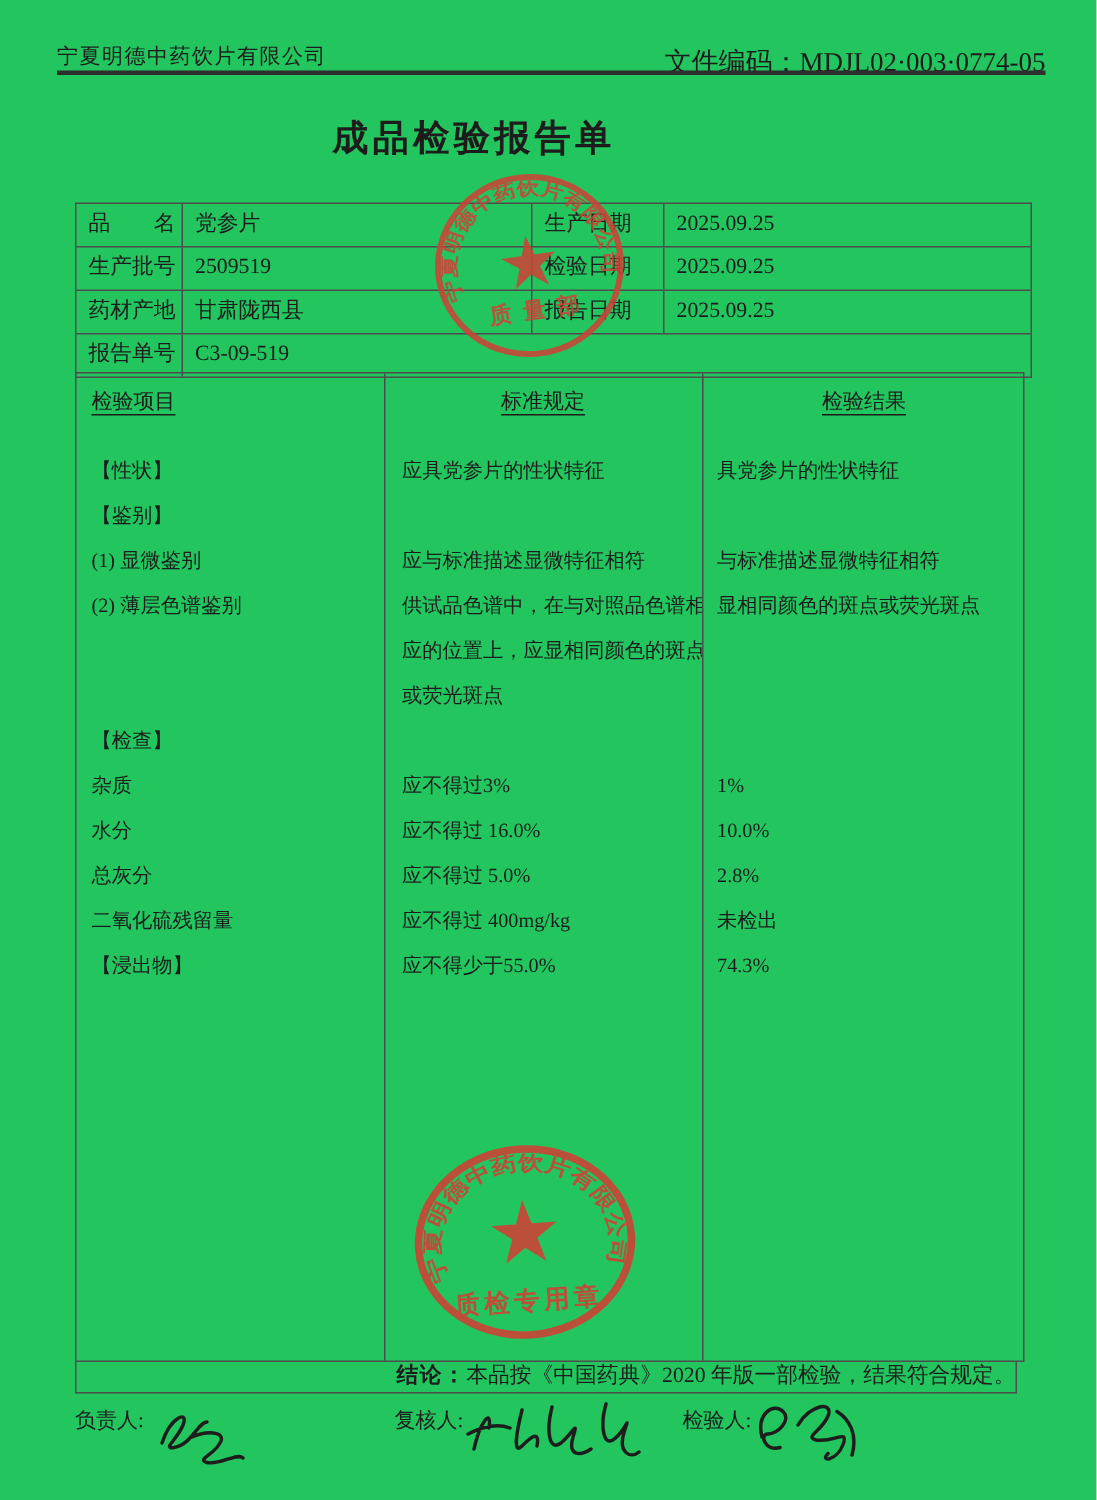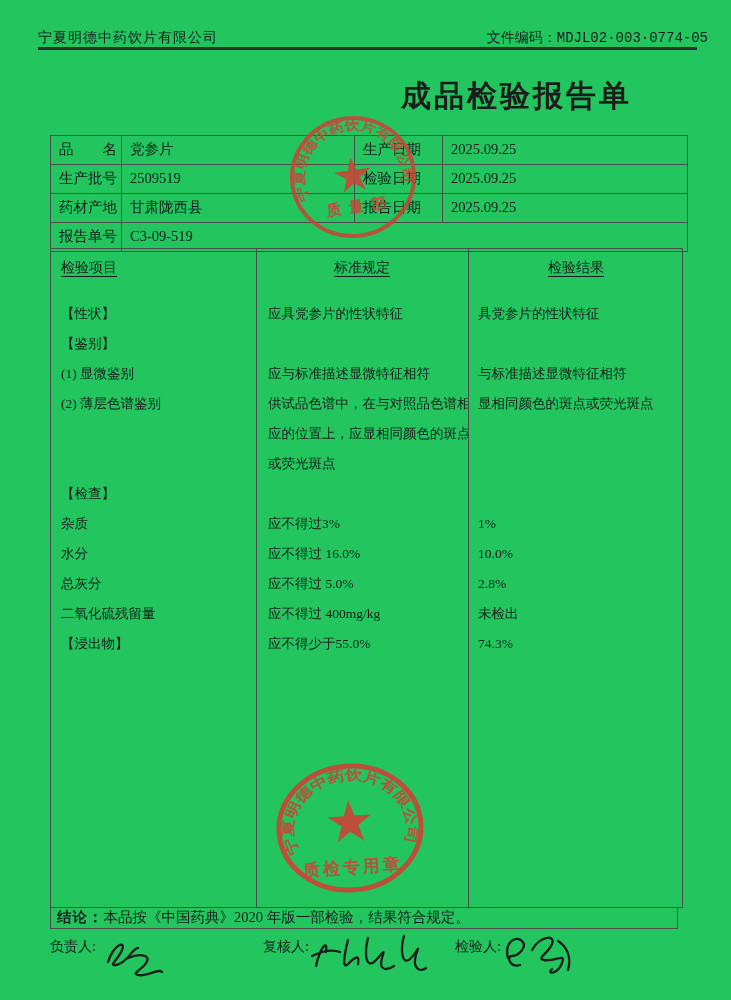--- a/index.html
+++ b/index.html
@@ -2,25 +2,25 @@
 <html><head>
 <meta charset="utf-8">
 <style>
   html,body{margin:0;padding:0;background:#fff;}
   .page{
     position:relative;width:731px;height:1000px;background:#22c55e;overflow:hidden;
     font-family:"Liberation Serif","DejaVu Serif",serif;color:#1c1c1c;
   }
   
   .hdr-left{position:absolute;left:38px;top:29px;font-size:14px;letter-spacing:1px;}
-  .hdr-right{position:absolute;right:23px;top:29px;font-size:14px;font-family:Liberation Mono, monospace;}
+  .hdr-right{position:absolute;right:34px;top:29px;font-size:18px;}
   .hdr-rule{position:absolute;left:38px;top:47px;width:659px;border-top:3px solid #2e2e2e;}
   
-  .title{position:absolute;left:0;top:76px;width:632px;text-align:right;
-         font-size:30px;font-weight:bold;letter-spacing:3px;}
+  .title{position:absolute;left:0;top:76px;width:632px;text-align:center;
+         font-size:24px;font-weight:bold;letter-spacing:3px;}
   
   .info{position:absolute;left:50px;top:135px;width:638px;border:1.6px solid #4d4d4d;box-sizing:border-box;}
   .irow{display:grid;grid-template-columns:70px 233px 88px 1fr;height:28px;}
   .irow.last{grid-template-columns:70px 1fr;border-top:1.3px solid #4d4d4d;}
   .irow + .irow{border-top:1.3px solid #4d4d4d;}
   .icell{font-size:14.5px;line-height:27px;padding:0 8px;white-space:nowrap;overflow:hidden;}
   .icell.bl{border-left:1.3px solid #4d4d4d;}
   
   .main{position:absolute;left:50px;top:248px;width:633px;height:660px;
         border:1.6px solid #4d4d4d;box-sizing:border-box;}
@@ -32,21 +32,21 @@
   .mh2{left:205px;width:212px;text-align:center;}
   .mh3{left:417px;width:216px;text-align:center;}
   .rows{position:absolute;top:50px;left:0;width:100%;}
   .trow{display:grid;grid-template-columns:205px 212px 216px;height:30px;}
   .tcell{font-size:13.5px;line-height:30px;white-space:nowrap;overflow:hidden;}
   .tcell.c1{padding-left:10px;}
   .tcell.c2{padding-left:12px;}
   .tcell.c3{padding-left:10px;}
   
   .conclusion{position:absolute;left:50px;top:908px;width:628px;height:21px;box-sizing:border-box;
-    border:1.6px solid #4d4d4d;border-top:none;font-size:14.5px;line-height:19px;padding-left:6px;}
+    border:1.6px solid #4d4d4d;border-top:none;font-size:14.5px;line-height:19px;padding-left:6px;text-align:right;}
   .conclusion b{letter-spacing:1px;}
   .siglabel{position:absolute;top:938px;font-size:14px;}
   .sl1{left:50px}.sl2{left:263px}.sl3{left:455px}
   .sig{position:absolute;}
   .sig path{fill:none;stroke:#1d1d1d;stroke-width:2.3;stroke-linecap:round;stroke-linejoin:round;}
   
   .stamp{position:absolute;pointer-events:none;}
   .stamp-top{left:287px;top:112px;transform:rotate(-8deg);opacity:.87;}
   .stamp-bottom{left:272px;top:760px;transform:rotate(-4deg);opacity:.9;}
 </style>

